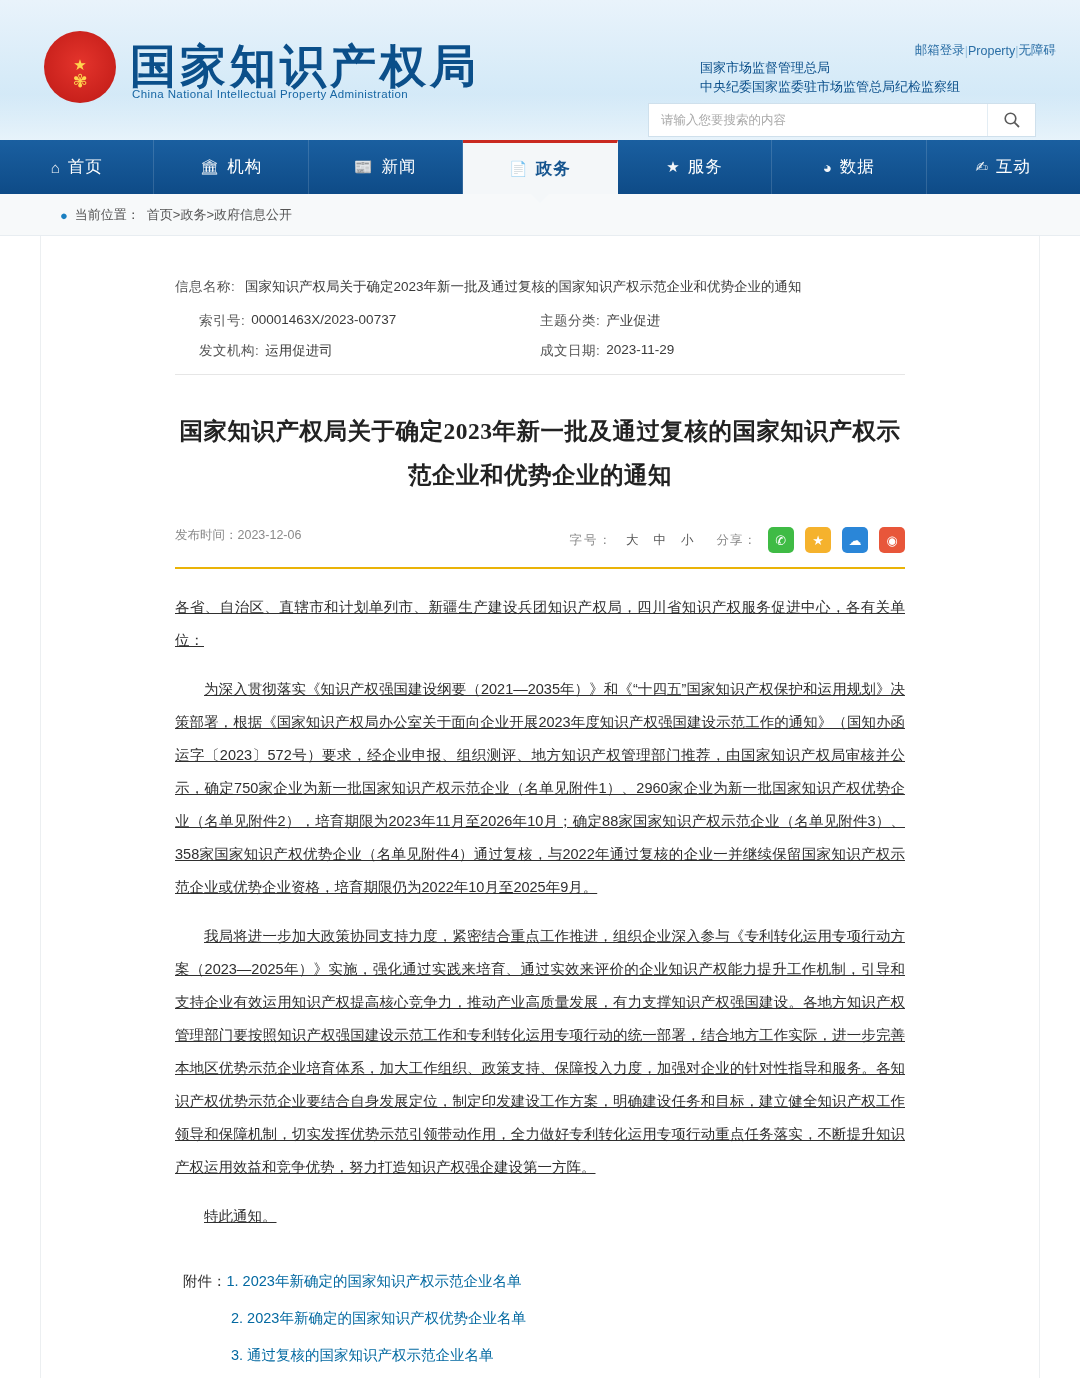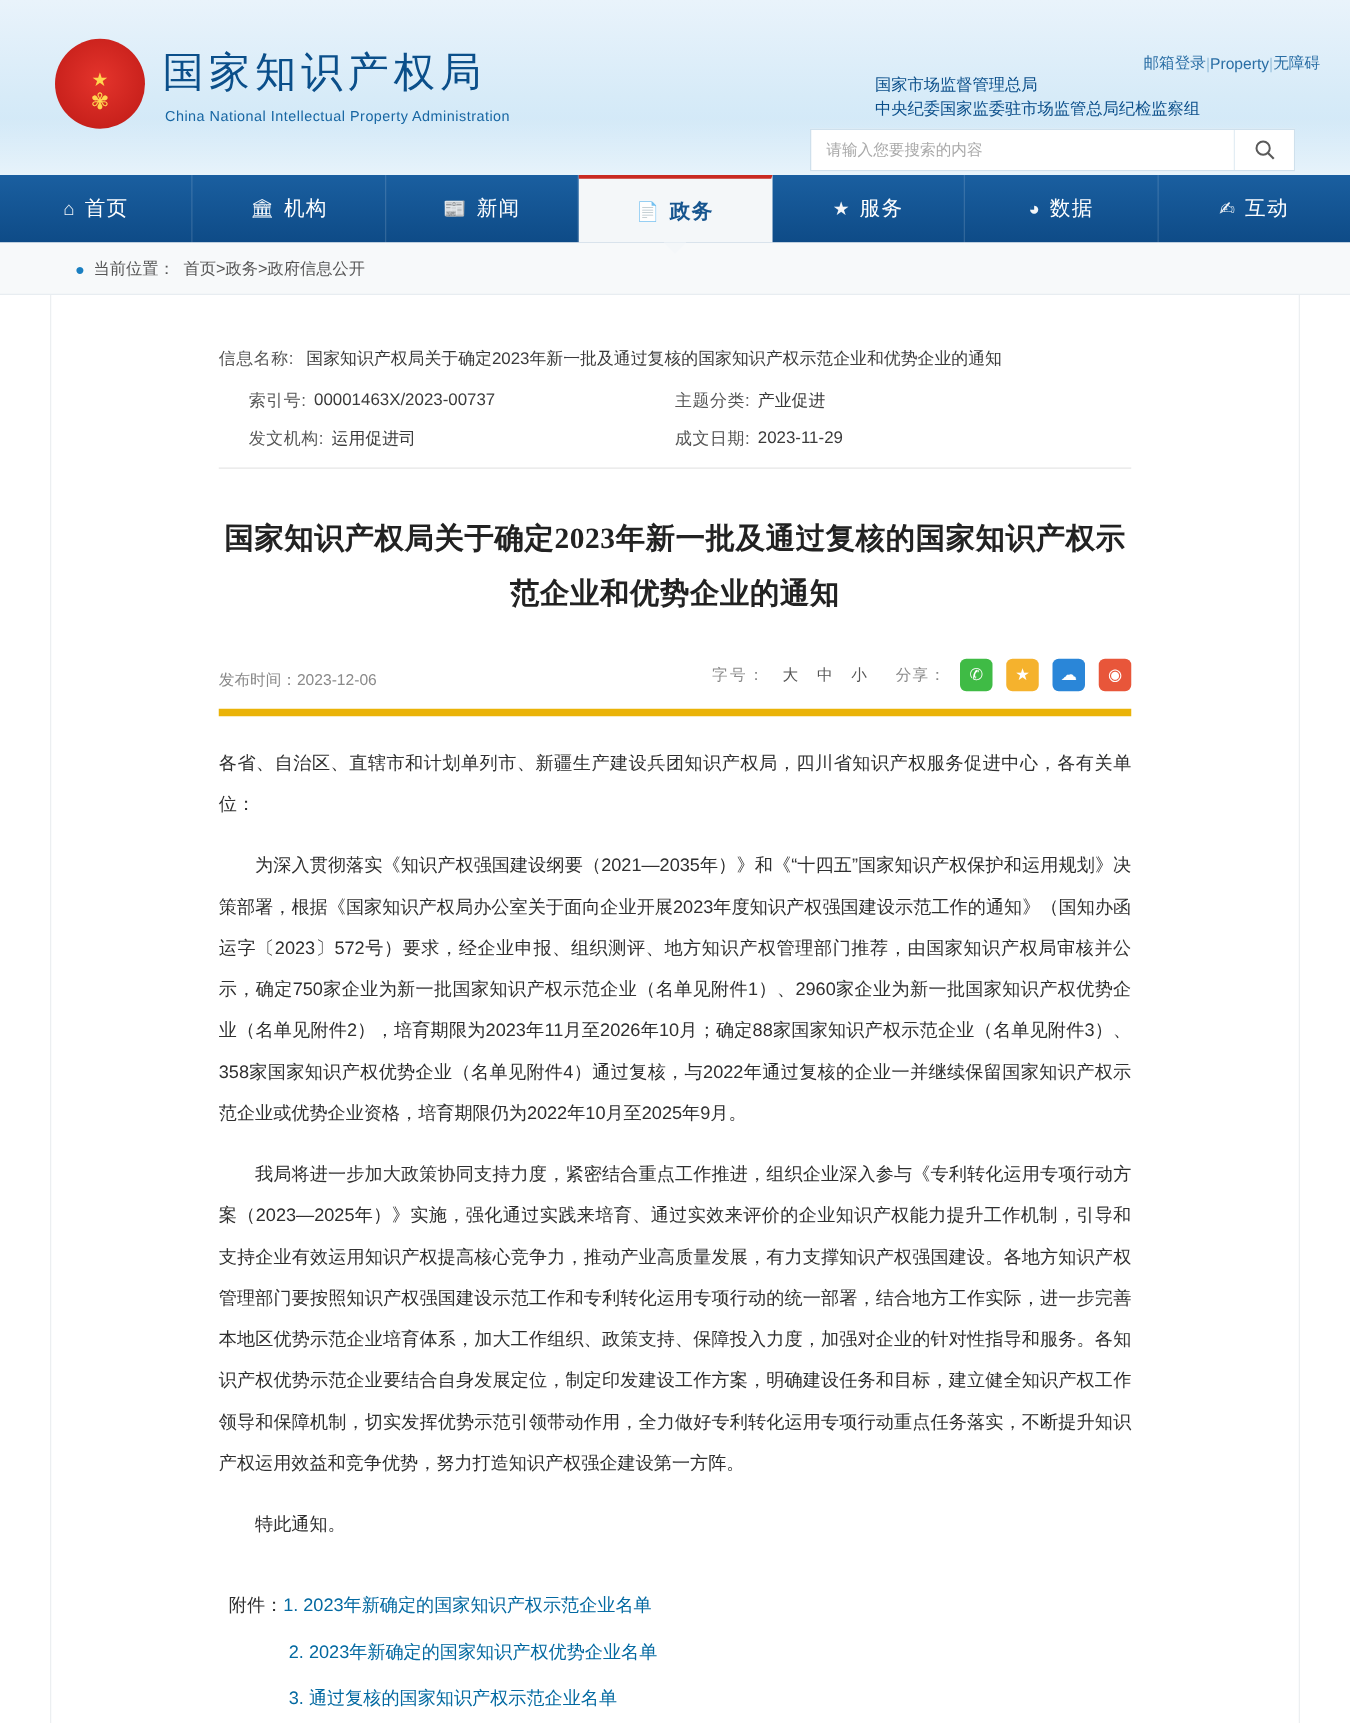--- a/index.html
+++ b/index.html
@@ -55,22 +55,22 @@
     position: absolute;
     left: 50%; top: 41px;
     transform: translateX(-50%);
     color: #ffd64f;
     font-size: 18px;
     line-height: 1;
   }
   .org-name {
     position: absolute;
     left: 130px; top: 36px;
-    font-size: 33px;
-    font-weight: normal;
+    font-size: 46px;
+    font-weight: bold;
     letter-spacing: 4px;
     color: #0b4f8a;
     font-family: "Liberation Serif", "DejaVu Serif", serif;
   }
   .org-name-en {
     position: absolute;
     left: 132px; top: 88px;
     font-size: 11.5px;
     letter-spacing: 0.4px;
     color: #1766a3;
@@ -222,24 +222,24 @@
     font-weight: bold;
     color: #222;
     letter-spacing: .5px;
     font-family: "Liberation Serif", "DejaVu Serif", serif;
   }
 
   
   .toolbar {
     margin-top: 30px;
     display: flex;
-    align-items: flex-end;
+    align-items: flex-start;
     font-size: 12.5px;
     color: #8a8a8a;
-    border-bottom: 6px solid #eab308;
+    border-bottom: 2px solid #eab308;
     padding-bottom: 14px;
   }
   .pubtime { flex: 0 0 auto; }
   .toolbar-right {
     margin-left: auto;
     display: flex;
     align-items: center;
     gap: 11px;
   }
   .fontsize-label { color: #8a8a8a; letter-spacing: 2px; }
@@ -260,21 +260,21 @@
 
   
   .doc-body {
     margin-top: 22px;
     font-size: 14.5px;
     line-height: 33px;
     color: #2f2f2f;
     text-align: justify;
     font-family: "Liberation Sans", "DejaVu Sans", sans-serif;
   }
-  .doc-body p { margin: 0 0 16px 0; }
+  .doc-body p { margin: 0 0 16px 0; text-decoration: underline; }
   .doc-body p.indent { text-indent: 2em; }
 
   .attach-block {
     margin-top: 30px;
     padding-left: 8px;
     font-size: 14.5px;
     line-height: 37px;
   }
   .attach-first { display: flex; }
   .attach-label { color: #2f2f2f; white-space: nowrap; }

